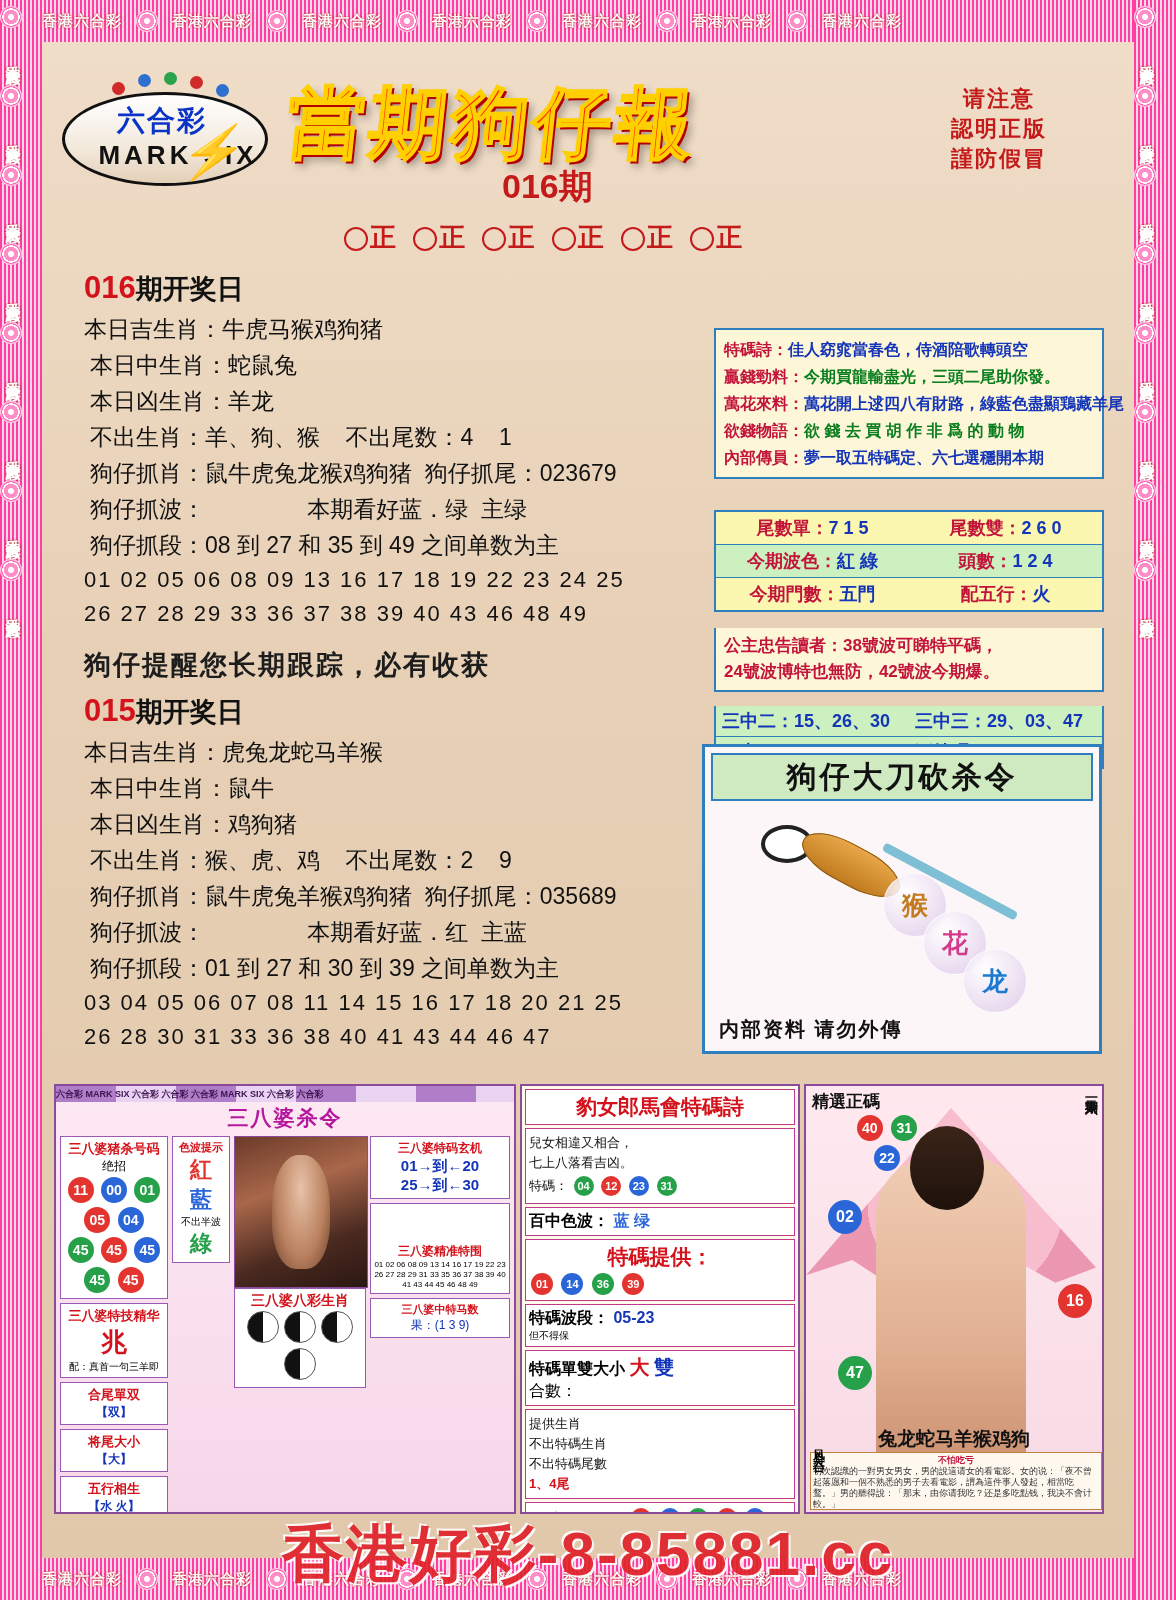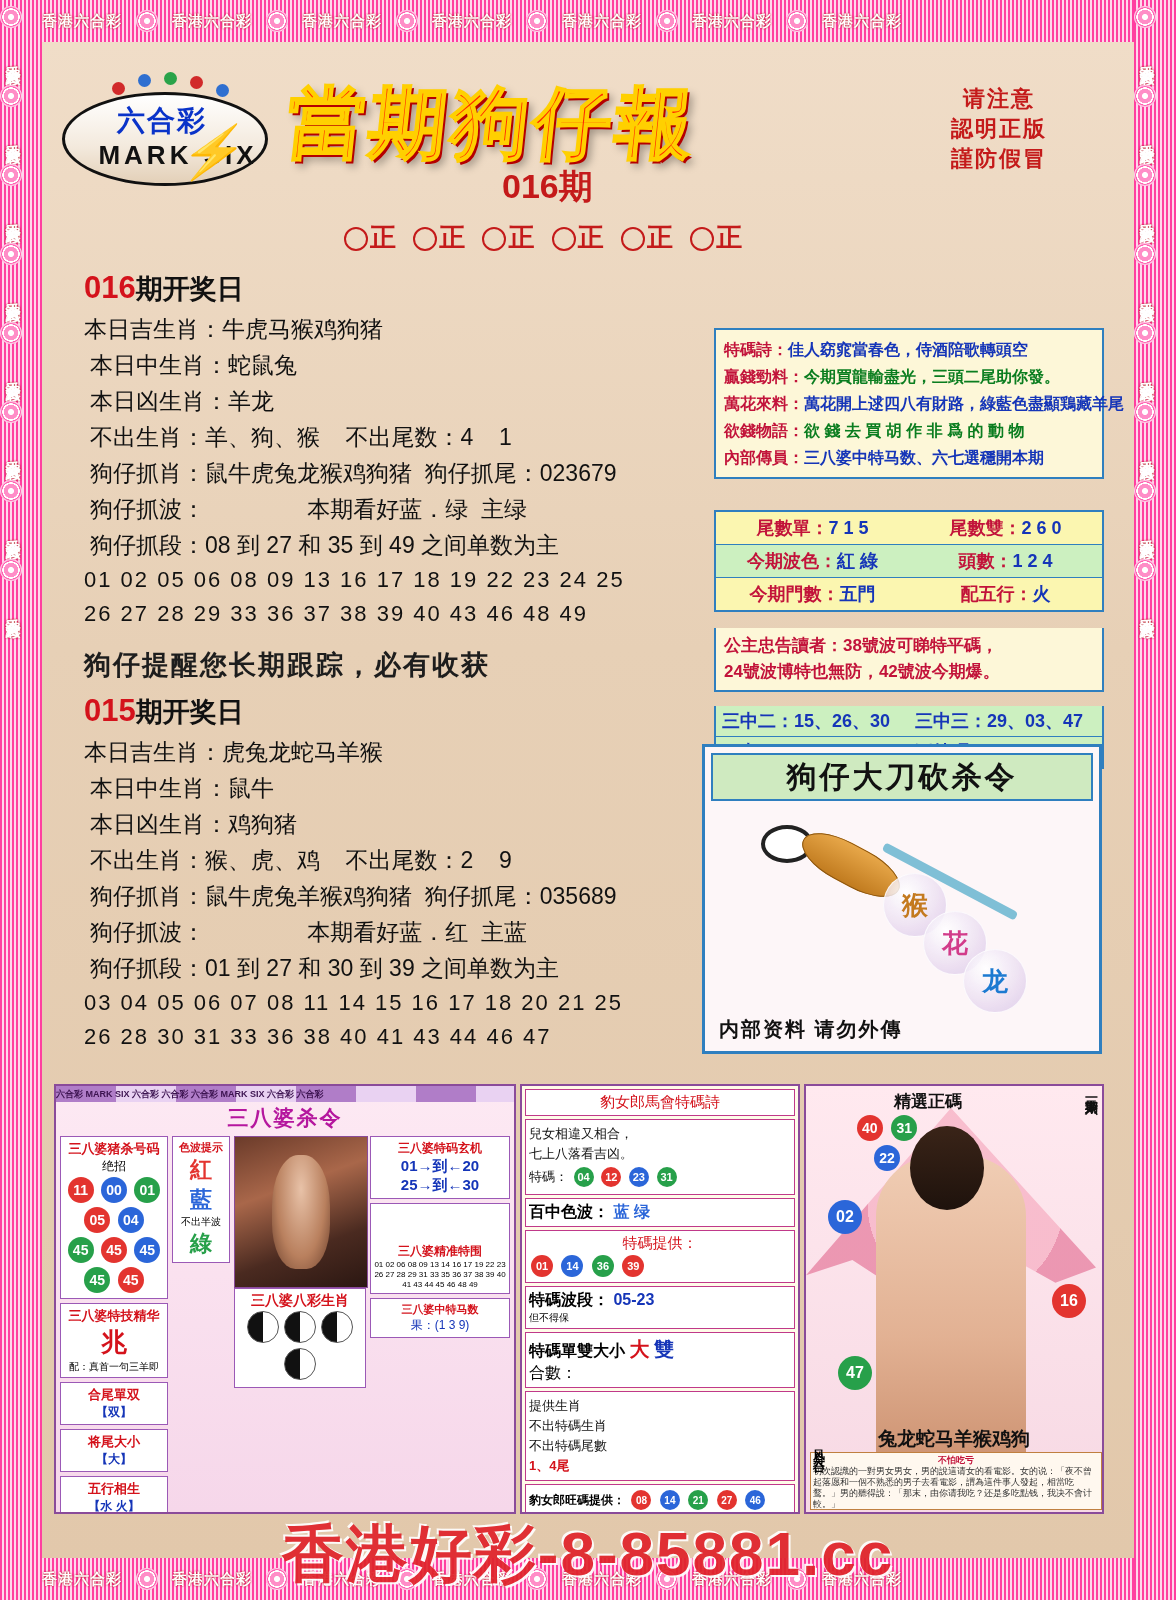--- a/index.html
+++ b/index.html
@@ -204,21 +204,21 @@
   .bp1{width:462px;background:linear-gradient(180deg,#fde9f3,#f6d7ea);}
   .bp2{width:280px;background:#fffbe8;}
   .bp3{width:300px;background:linear-gradient(180deg,#ffe9ef,#f7d9e4);}
   .tag-strip{
     position:absolute;left:0;top:0;width:100%;height:16px;
     background:repeating-linear-gradient(90deg,#b07dc8 0 60px,#e9d2f2 60px 120px);
     color:#3c1350;font-size:9px;font-weight:bold;line-height:16px;
     white-space:nowrap;overflow:hidden;
   }
   .mini-title{
-    font-size:20px;font-weight:bold;color:#d4121b;text-align:right;
+    font-size:20px;font-weight:bold;color:#d4121b;text-align:left;
   }
   .ball{
     display:inline-flex;align-items:center;justify-content:center;
     width:26px;height:26px;border-radius:50%;color:#fff;font-size:14px;font-weight:bold;
     margin:2px;
   }
   .red-b{background:#e3342f;}
   .blue-b{background:#2b66d9;}
   .green-b{background:#27a04a;}
 
@@ -238,21 +238,21 @@
     background:radial-gradient(ellipse at 50% 30%,#e8c2a8,#b9805e 60%,#6a3f2c 100%);
     border-radius:45% 45% 40% 40%;
   }
   .yin{
     display:inline-block;width:30px;height:30px;border-radius:50%;
     background:linear-gradient(90deg,#111 50%,#fff 50%);margin:1px;border:1px solid #555;
   }
 
   
   .p2-box{border:1px solid #c0398a;margin:3px;padding:3px;background:#fff;}
-  .p2-t{font-size:15px;font-weight:normal;color:#1535b8;text-align:center;}
+  .p2-t{font-size:21px;font-weight:bold;color:#1535b8;text-align:center;}
   .p2-r{font-size:13px;color:#111;margin:2px 0;}
 
   
   .umbrella{
     position:absolute;right:6px;top:22px;width:290px;height:380px;
     background:radial-gradient(circle at 55% 25%,#f7b6c8 0 30%,#e98aa8 30% 55%,#d9677f 55% 100%);
     clip-path:polygon(50% 0,100% 42%,86% 46%,72% 40%,58% 47%,44% 40%,30% 47%,16% 40%,0 44%);
     opacity:.85;
   }
   .lady{
@@ -438,21 +438,21 @@
     <div class="line indent">狗仔抓段：01 到 27 和 30 到 39 之间单数为主</div>
     <div class="numbers">03  04  05  06  07  08  11  14  15  16  17  18  20  21  25</div>
     <div class="numbers">26  28  30  31  33  36  38  40  41  43  44  46  47</div>
   </div>
 
   <div class="poem">
     <div class="row"><span class="lbl">特碼詩：</span><span class="val">佳人窈窕當春色，侍酒陪歌轉頭空</span></div>
     <div class="row"><span class="lbl">贏錢勁料：</span><span class="val2">今期買龍輸盡光，三頭二尾助你發。</span></div>
     <div class="row"><span class="lbl">萬花來料：</span><span class="val">萬花開上逑四八有財路，綠藍色盡顯鶏藏羊尾</span></div>
     <div class="row"><span class="lbl">欲錢物語：</span><span class="val2">欲 錢 去 買 胡 作 非 爲 的 動 物</span></div>
-    <div class="row"><span class="lbl">內部傳員：</span><span class="val">三八婆中特马数、六七選穩開本期</span></div>
+    <div class="row"><span class="lbl">內部傳員：</span><span class="val">夢一取五特碼定、六七選穩開本期</span></div>
   </div>
 
   <div class="stats">
     <div class="r">
       <div class="c bg-y t-red"><span>尾數單：</span><span class="t-blue">7 1 5</span></div>
       <div class="c bg-y t-red"><span>尾數雙：</span><span class="t-blue">2 6 0</span></div>
     </div>
     <div class="r">
       <div class="c bg-g t-red"><span>今期波色：</span><span class="t-blue">紅 綠</span></div>
       <div class="c bg-g t-red"><span>頭數：</span><span class="t-blue">1 2 4</span></div>
@@ -640,21 +640,21 @@
         <div class="mini-title" style="font-size:17px;color:#111;">精選正碼</div>
         <div>
           <span class="ball red-b">40</span>
           <span class="ball green-b">31</span>
         </div>
         <div>
           <span class="ball blue-b">22</span>
         </div>
       </div>
       <span class="ball blue-b" style="position:absolute;left:20px;top:112px;width:34px;height:34px;font-size:16px;">02</span>
-      <span class="ball red-b" style="position:absolute;right:14px;top:196px;width:34px;height:34px;font-size:16px;">16</span>
+      <span class="ball red-b" style="position:absolute;right:8px;top:196px;width:34px;height:34px;font-size:16px;">16</span>
       <span class="ball green-b" style="position:absolute;left:30px;top:268px;width:34px;height:34px;font-size:16px;">47</span>
 
       <div class="p3-foot">兔龙蛇马羊猴鸡狗</div>
       <div class="p3-note">
         <div style="text-align:center;font-weight:bold;color:#c2133a;">不怕吃亏</div>
         <div>初次認識的一對男女男女，男的說這请女的看電影。女的说：「夜不曾起落愿和一個不熟悉的男子去看電影，謂為這件事人發起，相當吃鹜。」男的聽得說：「那末，由你请我吃？还是多吃點钱，我决不會计較。」</div>
       </div>
       <div style="position:absolute;left:4px;bottom:62px;font-size:12px;font-weight:bold;writing-mode:vertical-rl;">风 月 六 合</div>
       <div class="vert-issue">第零一六期</div>
     </div>

